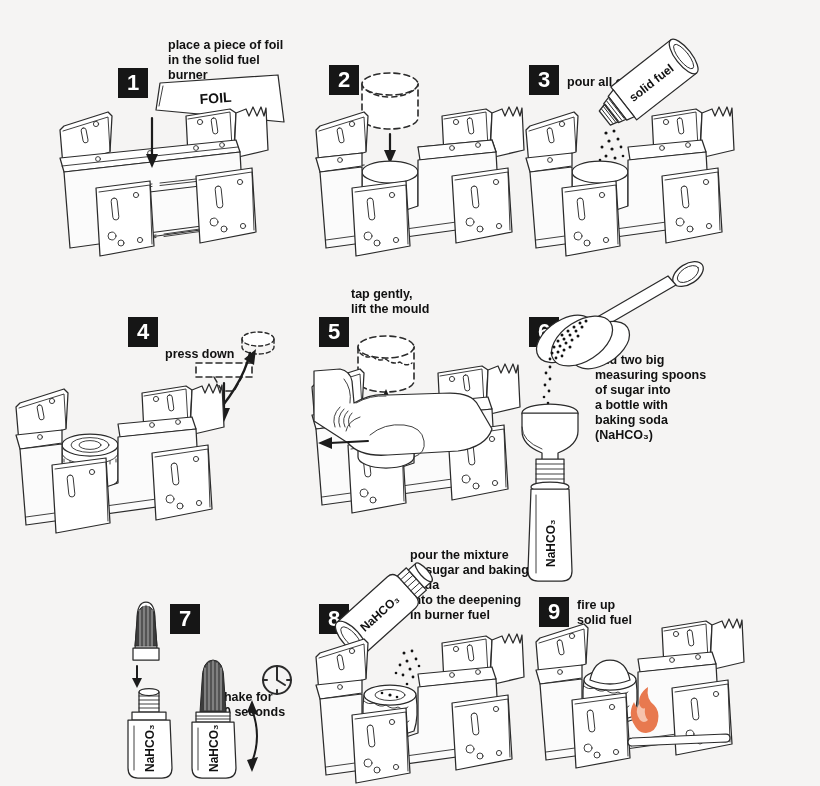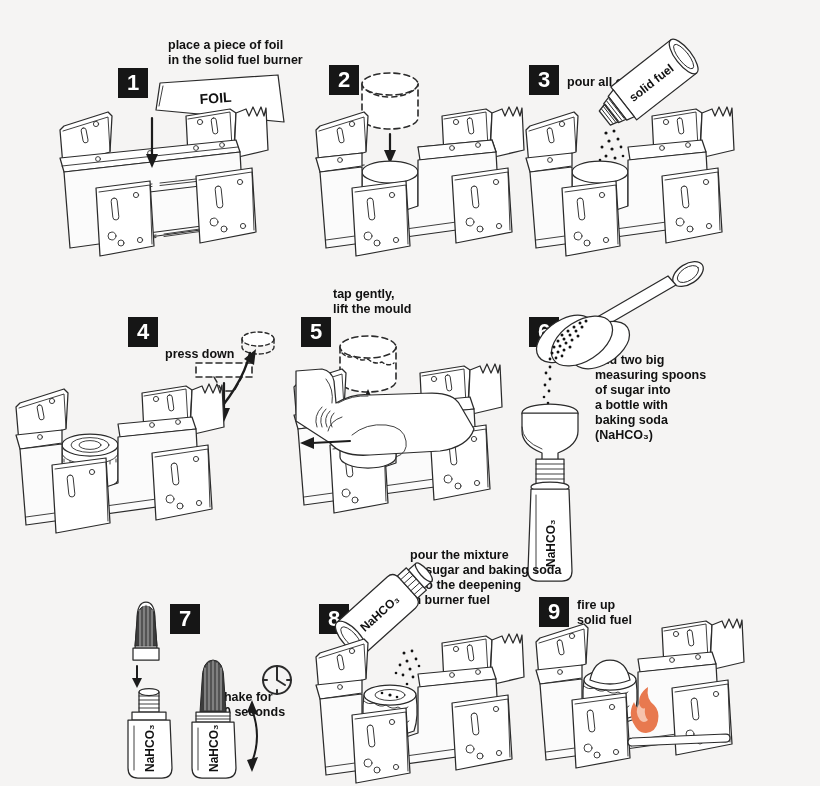--- a/index.html
+++ b/index.html
@@ -11,21 +11,20 @@
     position: relative;
     width: 820px;
     height: 786px;
     background: #f5f4f3;
     overflow: hidden;
     font-family: "Liberation Sans", sans-serif;
     color: #111111;
   }
   .step {
     position: absolute;
-    padding-left: 36px;
   }
   
   .badge {
     position: absolute;
     width: 30px;
     height: 30px;
     background: #161616;
     color: #ffffff;
     font-family: "Liberation Sans", sans-serif;
     font-weight: bold;
@@ -372,21 +371,21 @@
         <path class="ln-t" d="M155,202 L208,194 L210,252"></path>
         <rect class="ln-t" x="172" y="208" width="6" height="22" rx="3" transform="rotate(-6 175 219)"></rect>
         <circle class="ln-t" cx="196" cy="204" r="2.6"></circle>
         <circle class="ln-t" cx="170" cy="244" r="4"></circle>
         <circle class="ln-t" cx="180" cy="251" r="3"></circle>
         <circle class="ln-t" cx="199" cy="248" r="2.6"></circle>
       </g>
     </svg>
   </div>
 
-  <div class="step" style="left:282px;top:255px;width:230px;height:250px;text-decoration:underline;">
+  <div class="step" style="left:300px;top:255px;width:230px;height:250px;text-decoration:underline;">
     <div class="caption" style="left:51px; top:32px;">tap gently,
 lift the mould</div>
     <div class="badge" style="left:19px; top:62px;">5</div>
 
     <svg class="art" width="230" height="250" viewBox="0 0 230 250">
 
       <g>
         <path class="dashf" d="M58,92 L58,126 a28,11 0 0 0 56,0 L114,92 Z"></path>
         <ellipse class="dashf" cx="86" cy="92" rx="28" ry="11"></ellipse>
         <path class="dash" d="M60,98 q6,6 12,3 q6,6 14,3 q6,6 14,3 q6,5 12,1" style="stroke-width:1.4; stroke-dasharray:4 3;"></path>

